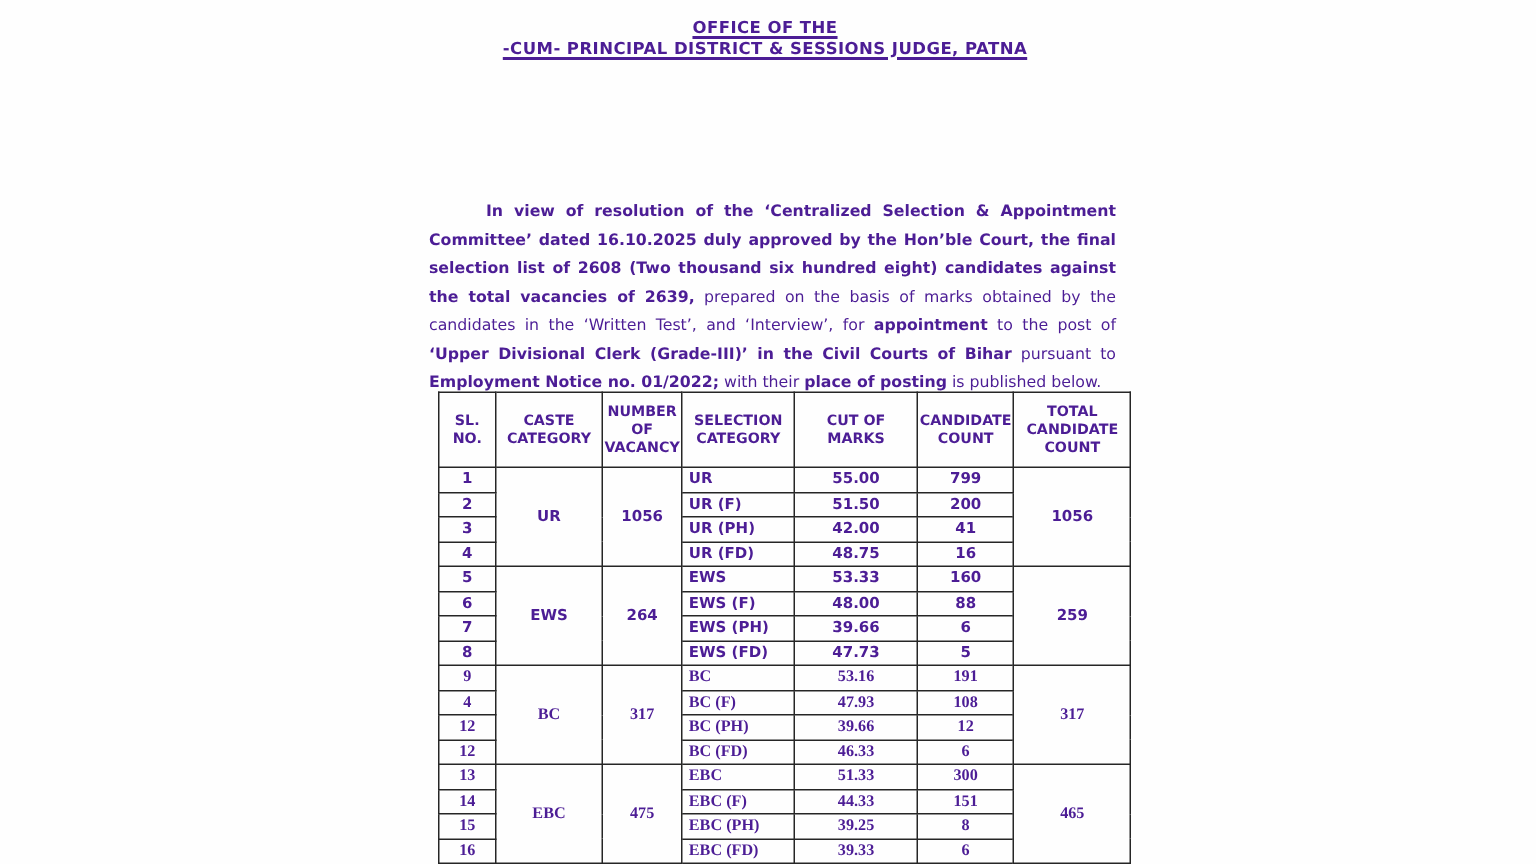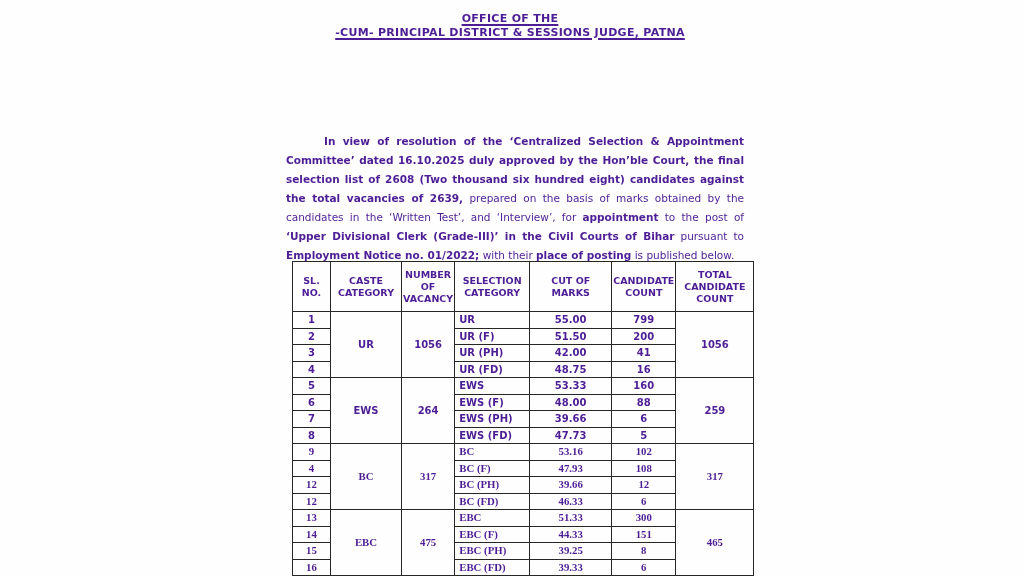--- a/index.html
+++ b/index.html
@@ -164,21 +164,21 @@
           <td class="cell-sel">EWS (FD)</td>
           <td class="cell-cutoff">47.73</td>
           <td class="cell-count">5</td>
         </tr>
         <tr class="serif-group">
           <td class="cell-sl">9</td>
           <td class="cell-caste" rowspan="4">BC</td>
           <td class="cell-vacancy" rowspan="4">317</td>
           <td class="cell-sel">BC</td>
           <td class="cell-cutoff">53.16</td>
-          <td class="cell-count">102</td>
+          <td class="cell-count">191</td>
           <td class="cell-total" rowspan="4">317</td>
         </tr>
         <tr class="serif-group">
           <td class="cell-sl">4</td>
           <td class="cell-sel">BC (F)</td>
           <td class="cell-cutoff">47.93</td>
           <td class="cell-count">108</td>
         </tr>
         <tr class="serif-group">
           <td class="cell-sl">12</td>

